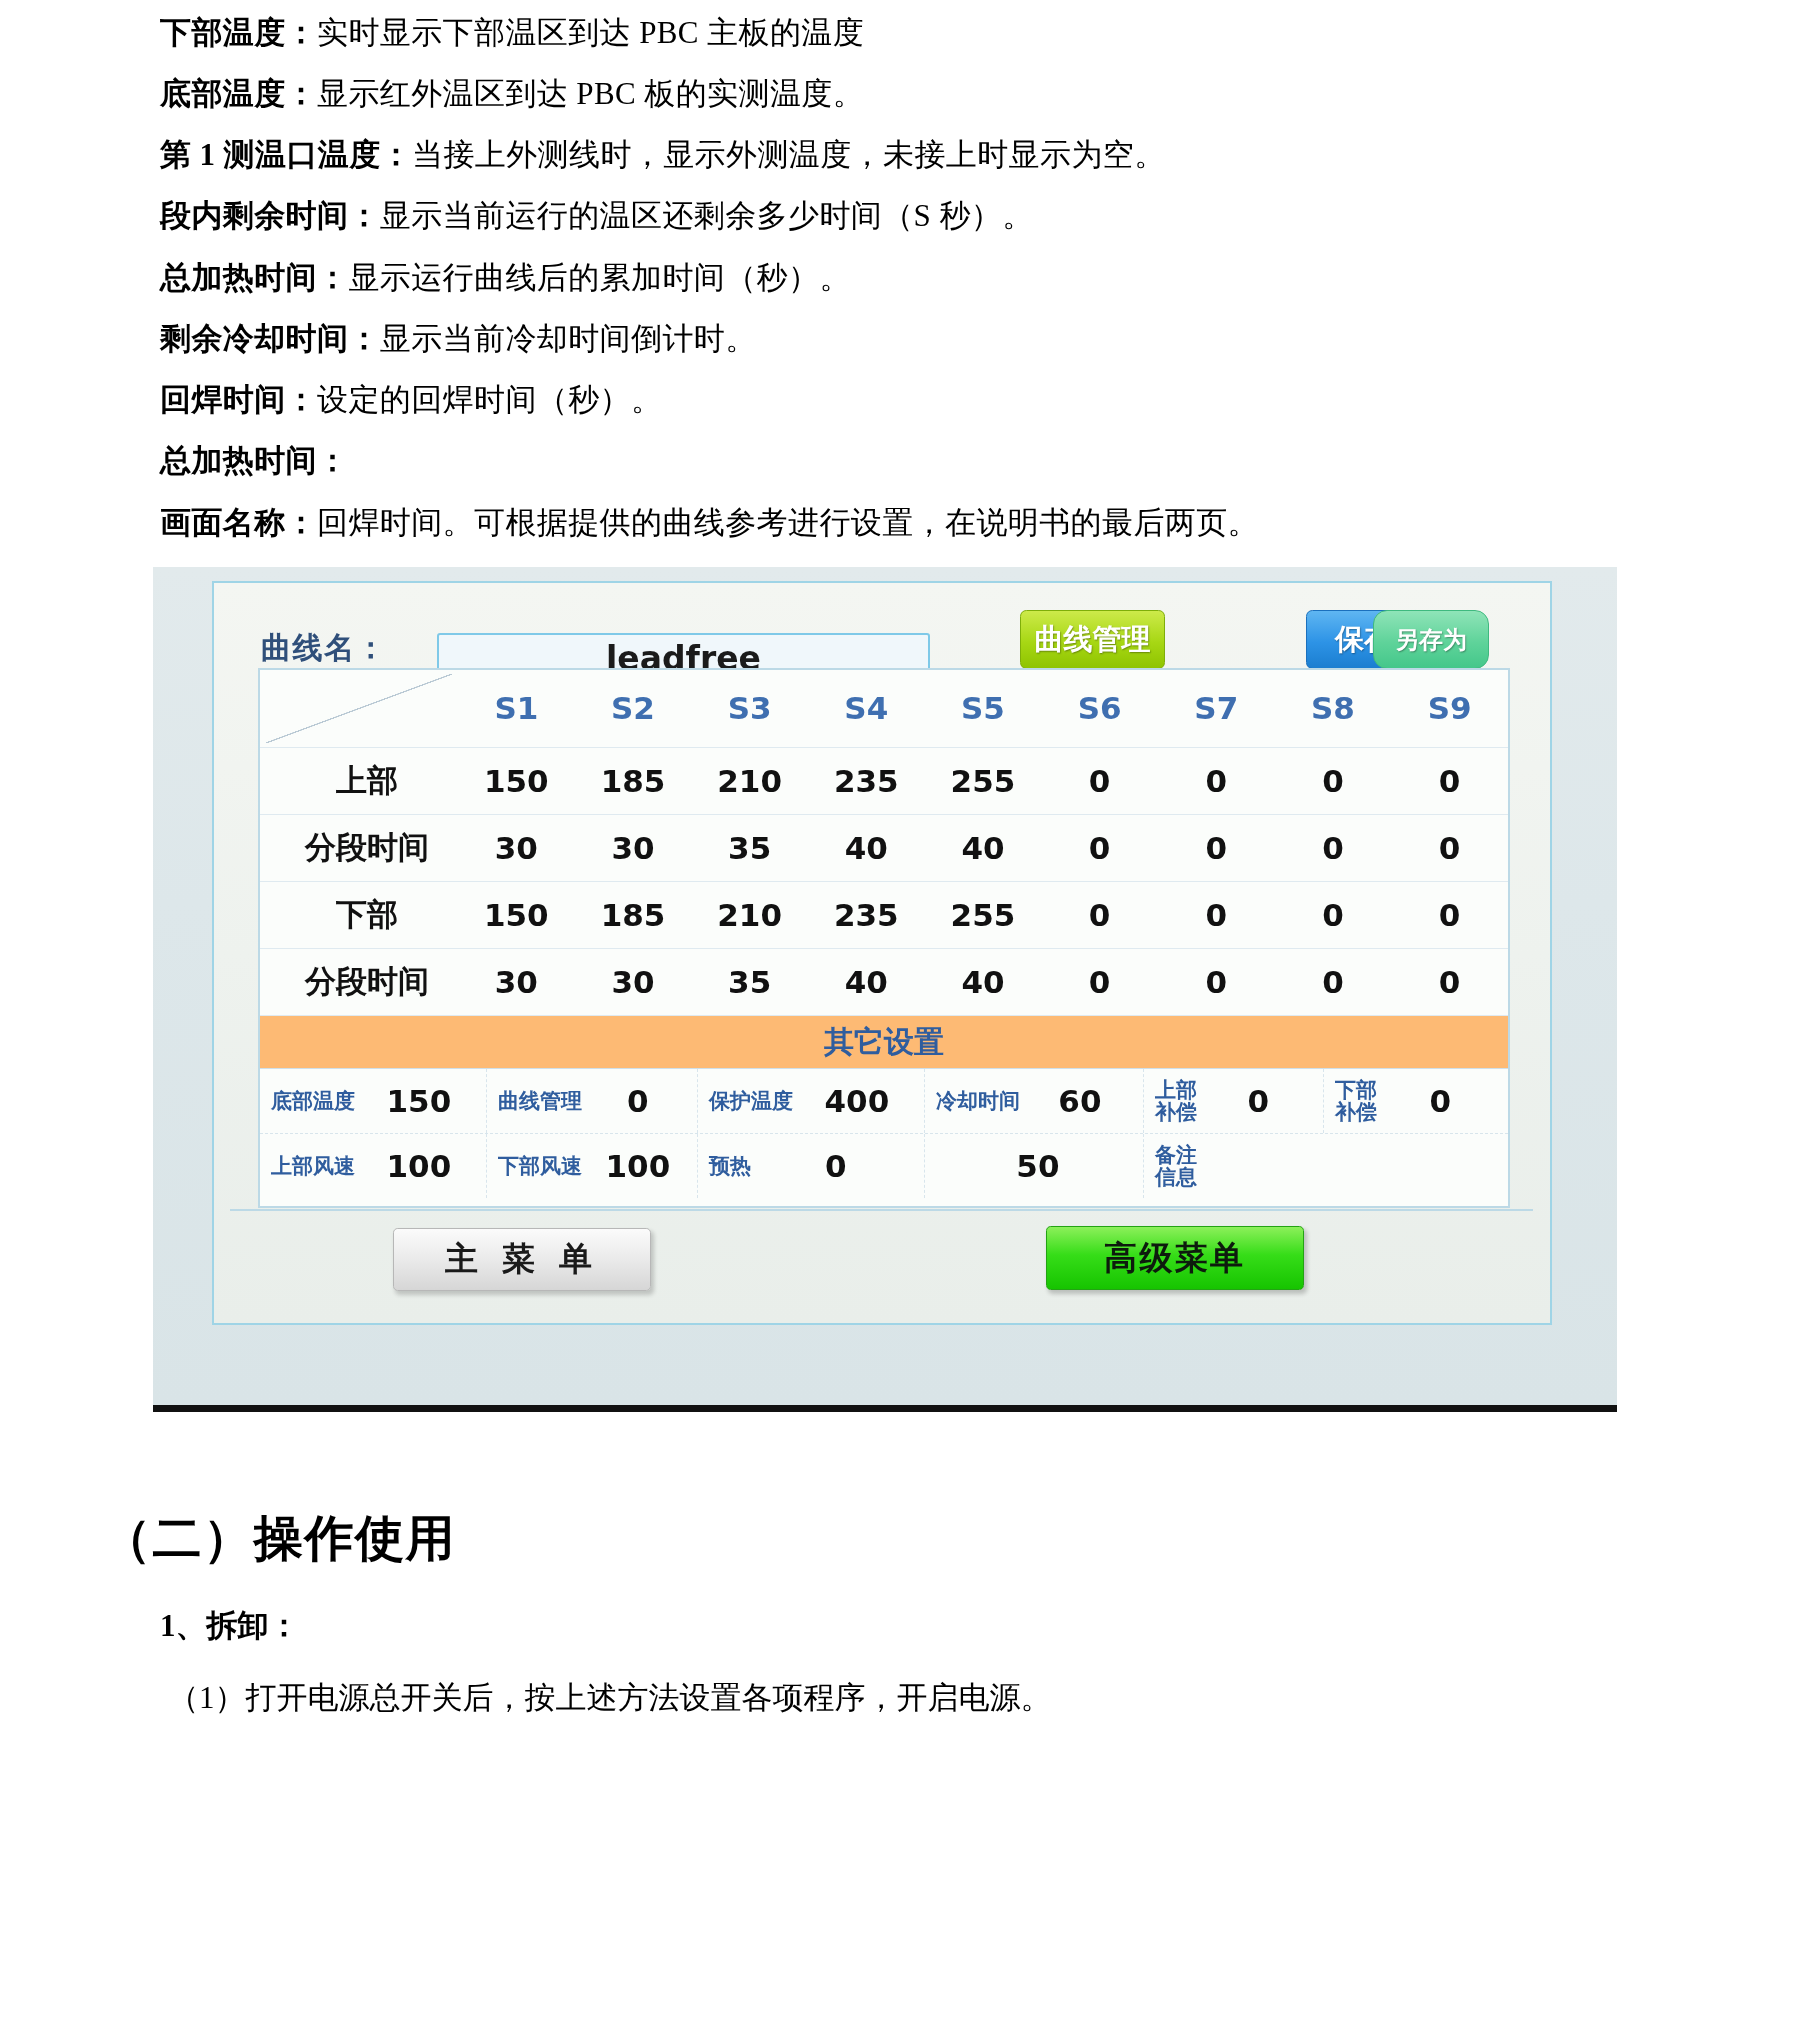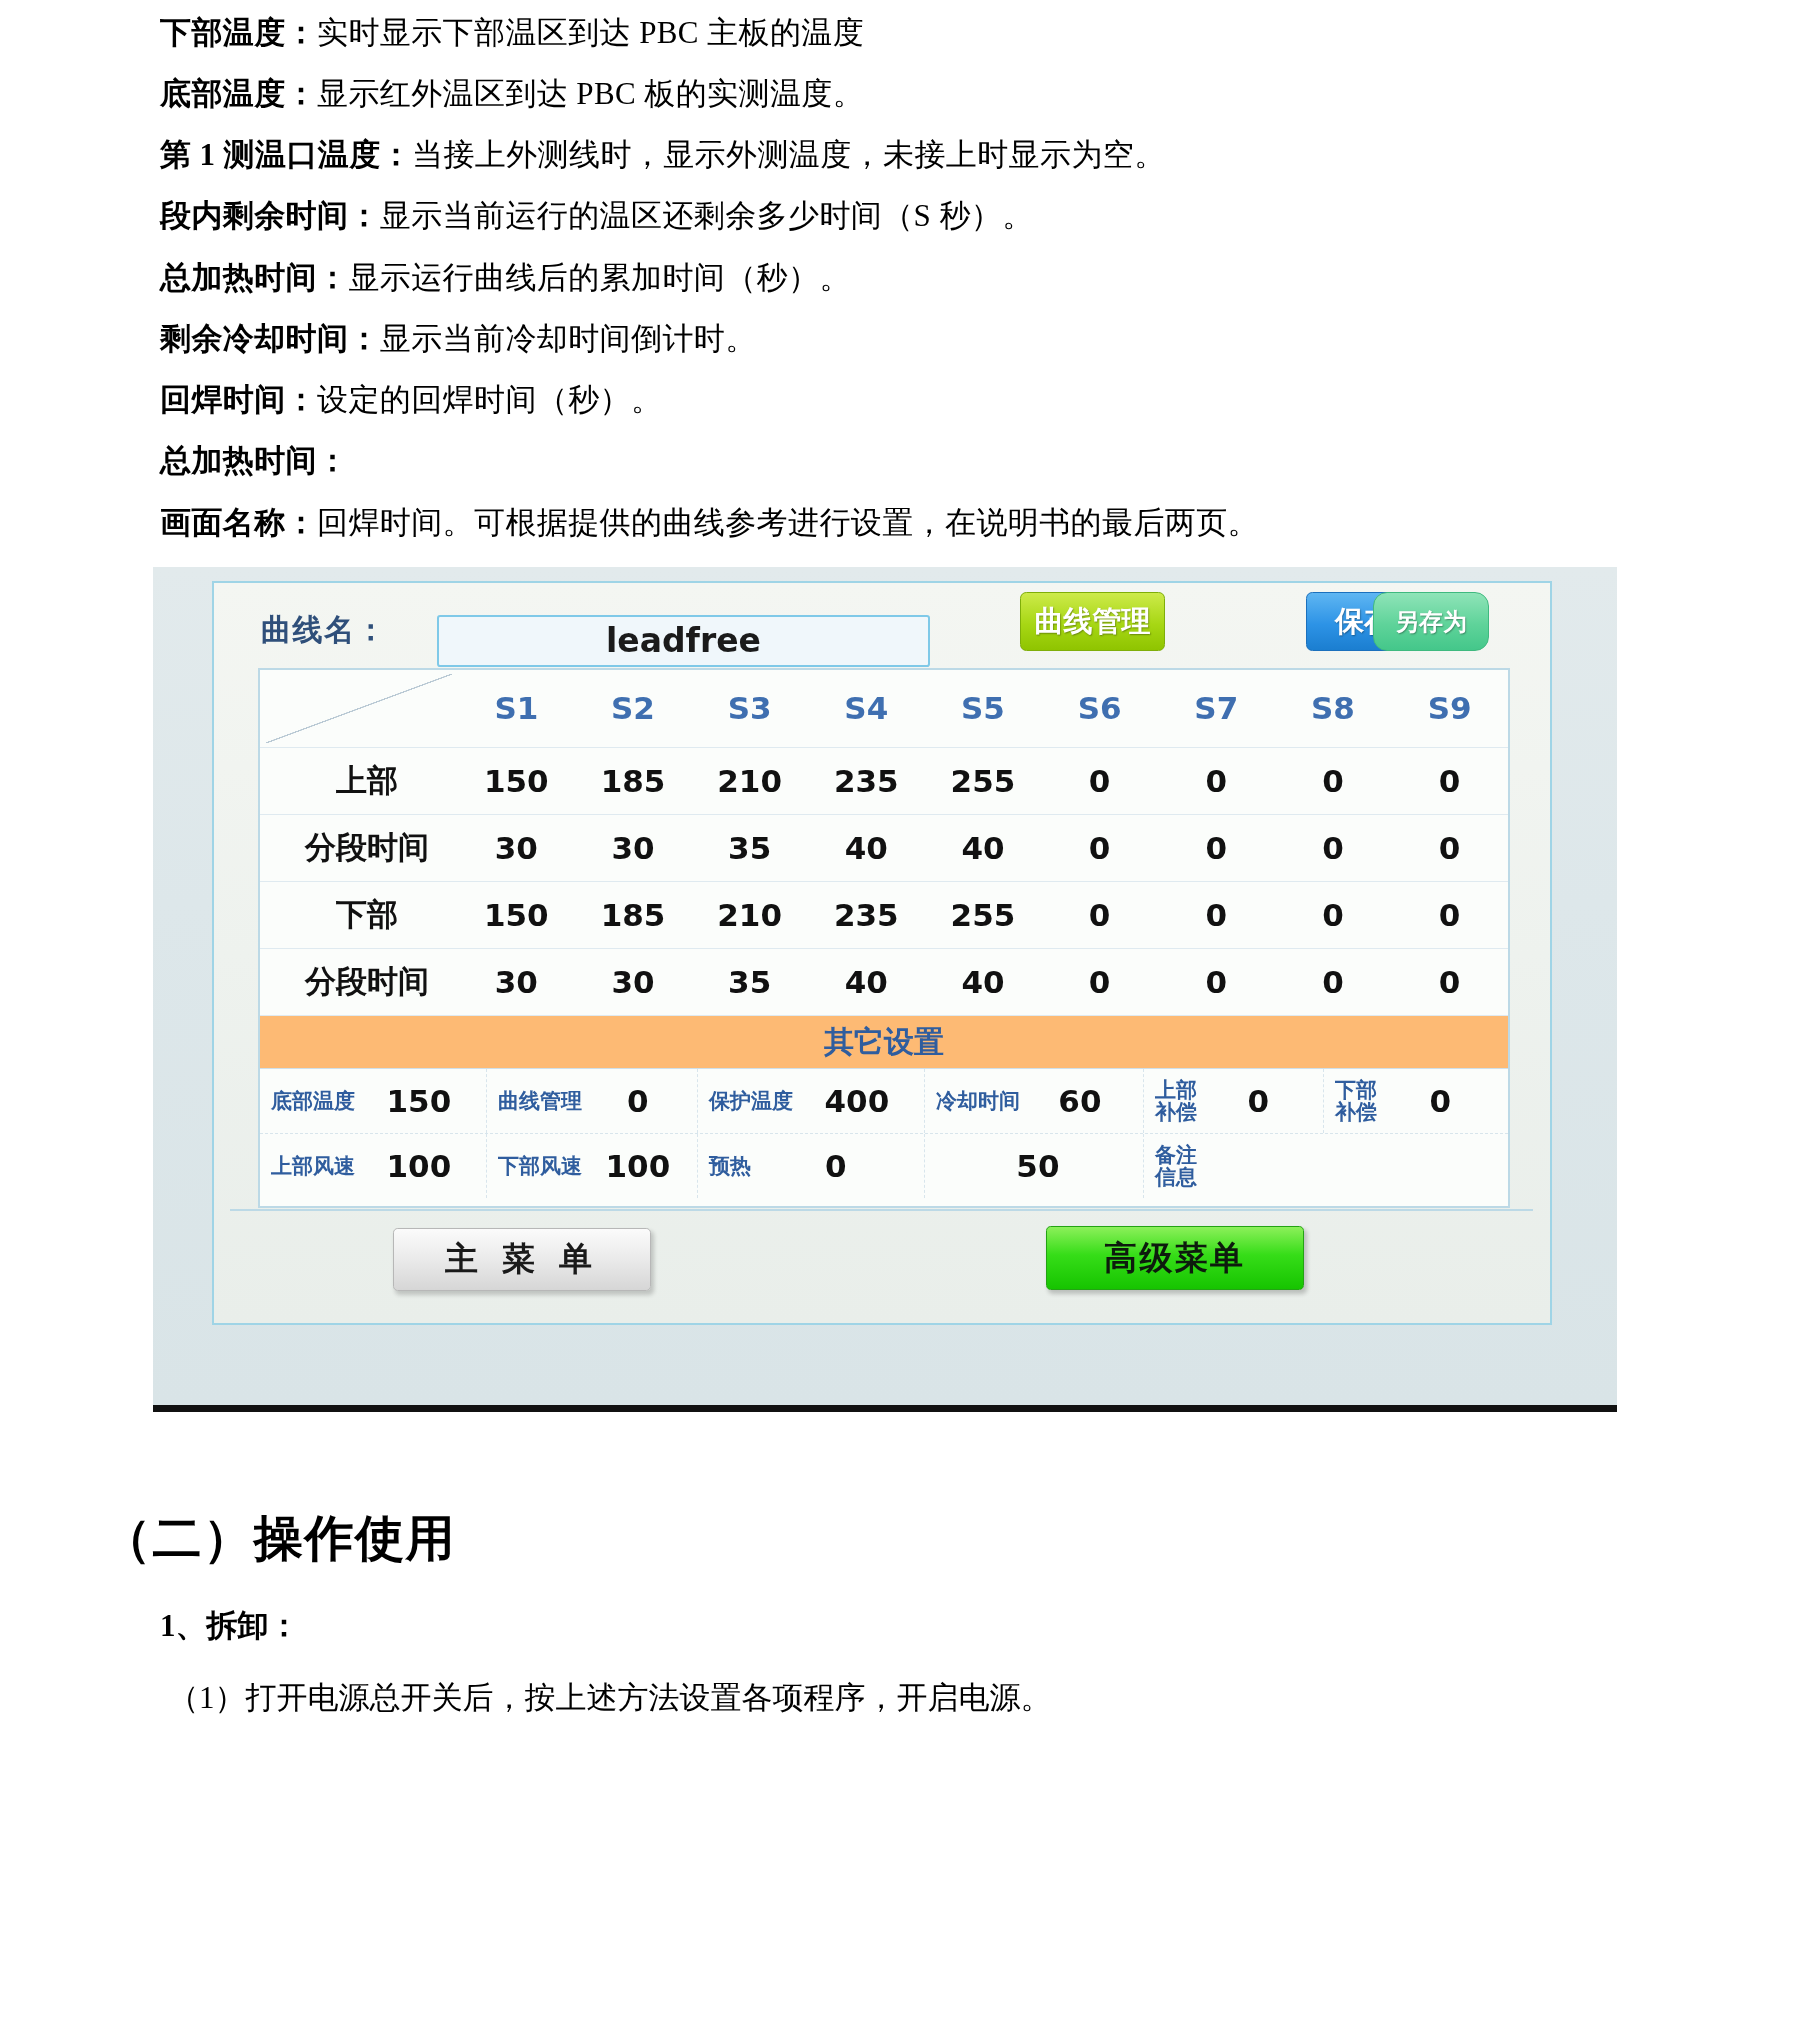--- a/index.html
+++ b/index.html
@@ -53,20 +53,21 @@
     top: 14px;
     width: 1340px;
     height: 744px;
     background: linear-gradient(180deg,#f4f6f2 0%,#eef2ee 50%,#e9eeea 100%);
     border: 2.3px solid #9fd4e6;
     box-sizing: border-box;
   }
   .hmi-top {
     position: relative;
     height: 85px;
+    margin-top: 18px;
   }
   .curve-label {
     position: absolute;
     left: 47px;
     top: 27px;
     font-size: 30px;
     color: #2f4f7a;
     font-family: "DejaVu Sans", sans-serif;
     font-weight: bold;
     letter-spacing: 1.6px;

